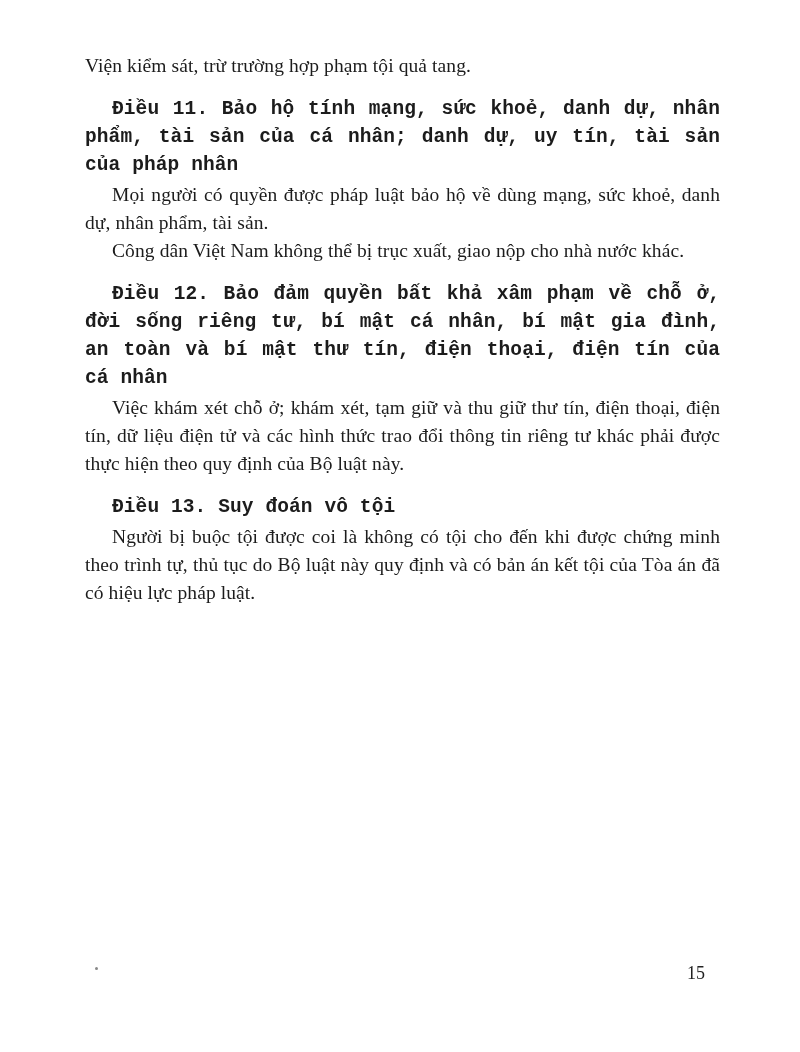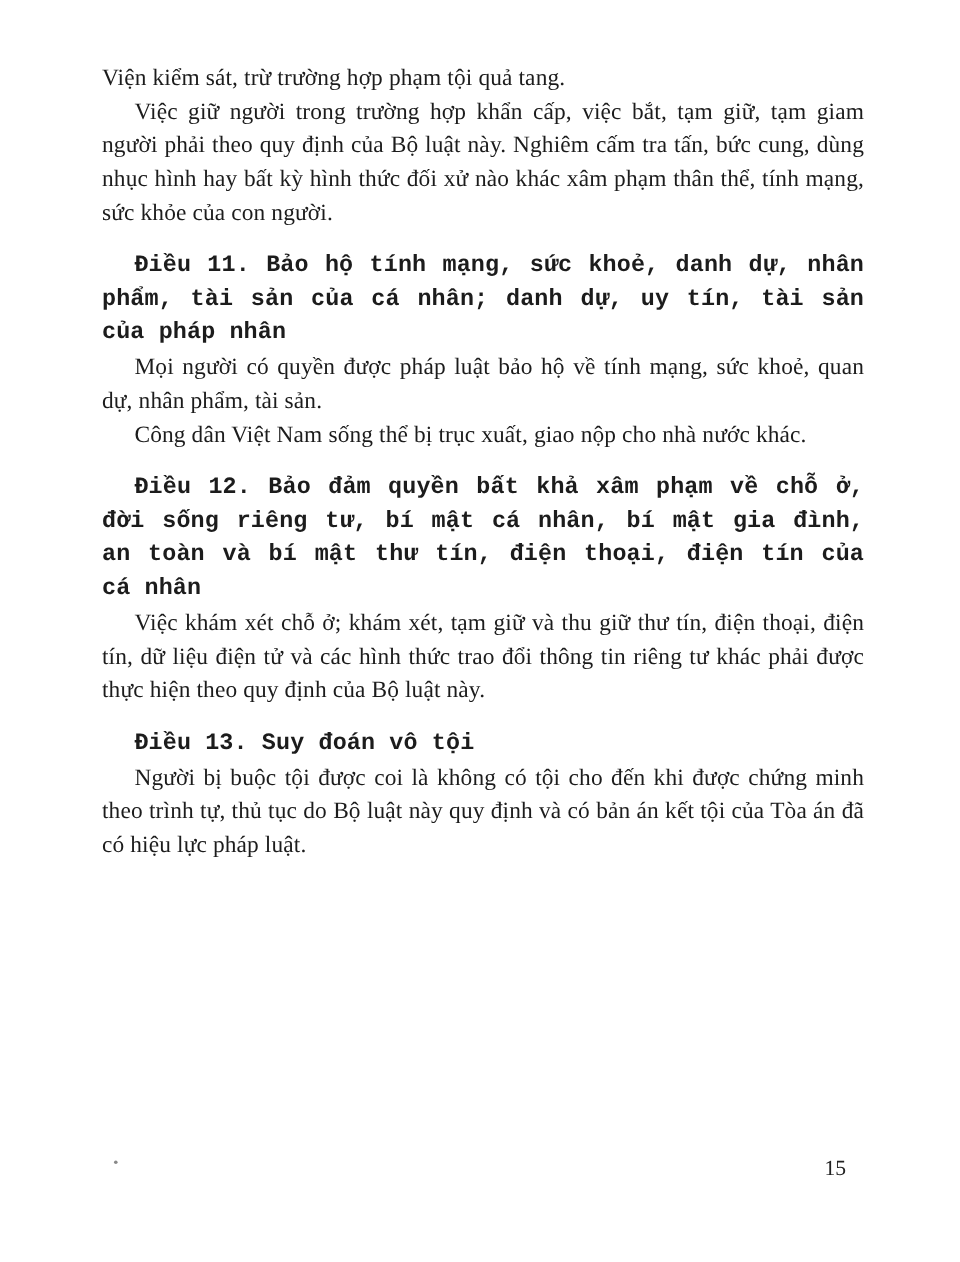--- a/index.html
+++ b/index.html
@@ -58,24 +58,23 @@
     border-radius: 50%;
     opacity: 0.7;
   }
 </style>
 </head>
 <body>
 
 <div class="page">
   <div class="content">
     <p class="cont">Viện kiểm sát, trừ trường hợp phạm tội quả tang.</p>
-    <p class="body">Việc giữ người trong trường hợp khẩn cấp, việc bắt, tạm giữ, tạm giam người phải theo quy định của Bộ luật này. Nghiêm cấm tra tấn, bức cung, dùng nhục hình hay bất kỳ hình thức đối xử nào khác xâm phạm thân thể, tính mạng, sức khỏe của con người.</p>
     <p class="heading">Điều 11. Bảo hộ tính mạng, sức khoẻ, danh dự, nhân phẩm, tài sản của cá nhân; danh dự, uy tín, tài sản của pháp nhân</p>
-    <p class="body">Mọi người có quyền được pháp luật bảo hộ về tính mạng, sức khoẻ, quan dự, nhân phẩm, tài sản.</p>
-    <p class="body">Công dân Việt Nam sống thể bị trục xuất, giao nộp cho nhà nước khác.</p>
+    <p class="body">Mọi người có quyền được pháp luật bảo hộ về dùng mạng, sức khoẻ, danh dự, nhân phẩm, tài sản.</p>
+    <p class="body">Công dân Việt Nam không thể bị trục xuất, giao nộp cho nhà nước khác.</p>
     <p class="heading">Điều 12. Bảo đảm quyền bất khả xâm phạm về chỗ ở, đời sống riêng tư, bí mật cá nhân, bí mật gia đình, an toàn và bí mật thư tín, điện thoại, điện tín của cá nhân</p>
     <p class="body">Việc khám xét chỗ ở; khám xét, tạm giữ và thu giữ thư tín, điện thoại, điện tín, dữ liệu điện tử và các hình thức trao đổi thông tin riêng tư khác phải được thực hiện theo quy định của Bộ luật này.</p>
     <p class="heading">Điều 13. Suy đoán vô tội</p>
     <p class="body">Người bị buộc tội được coi là không có tội cho đến khi được chứng minh theo trình tự, thủ tục do Bộ luật này quy định và có bản án kết tội của Tòa án đã có hiệu lực pháp luật.</p>
   </div>
 
   <span class="scan-dot"></span>
 
   <div class="page-number">15</div>
 </div>

